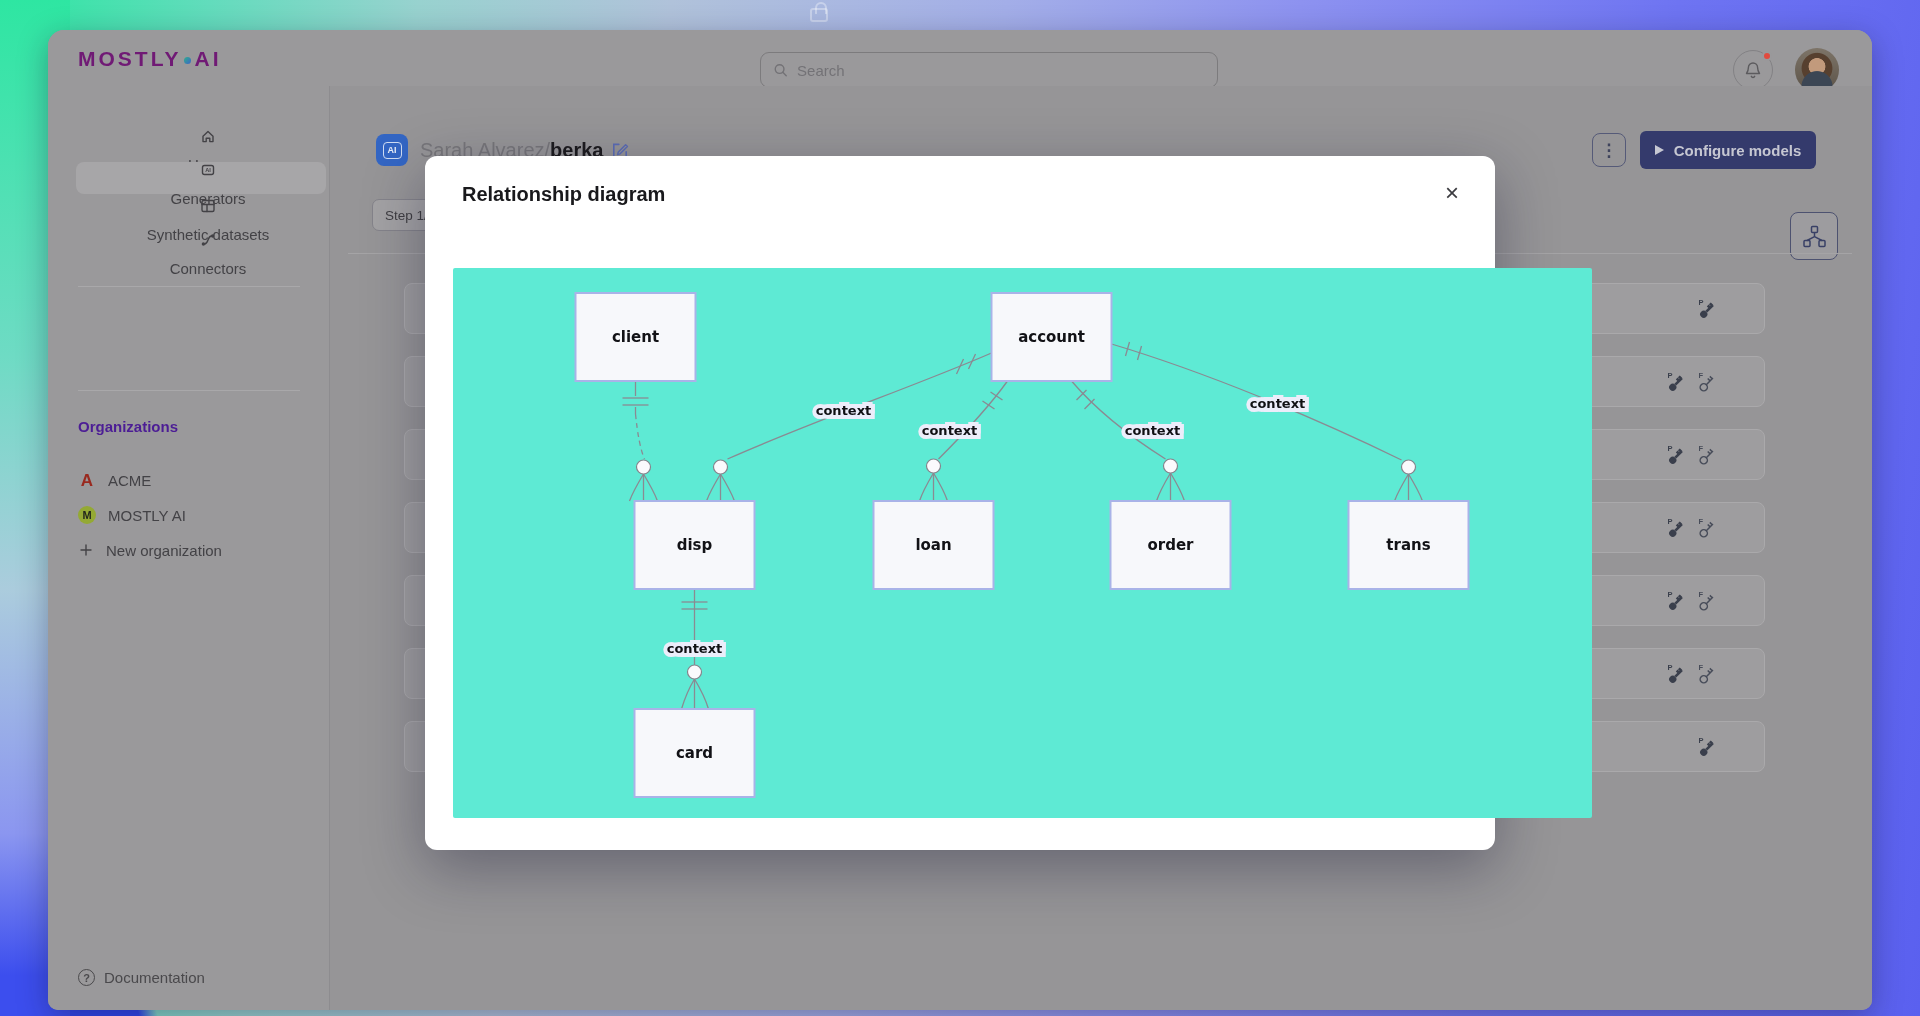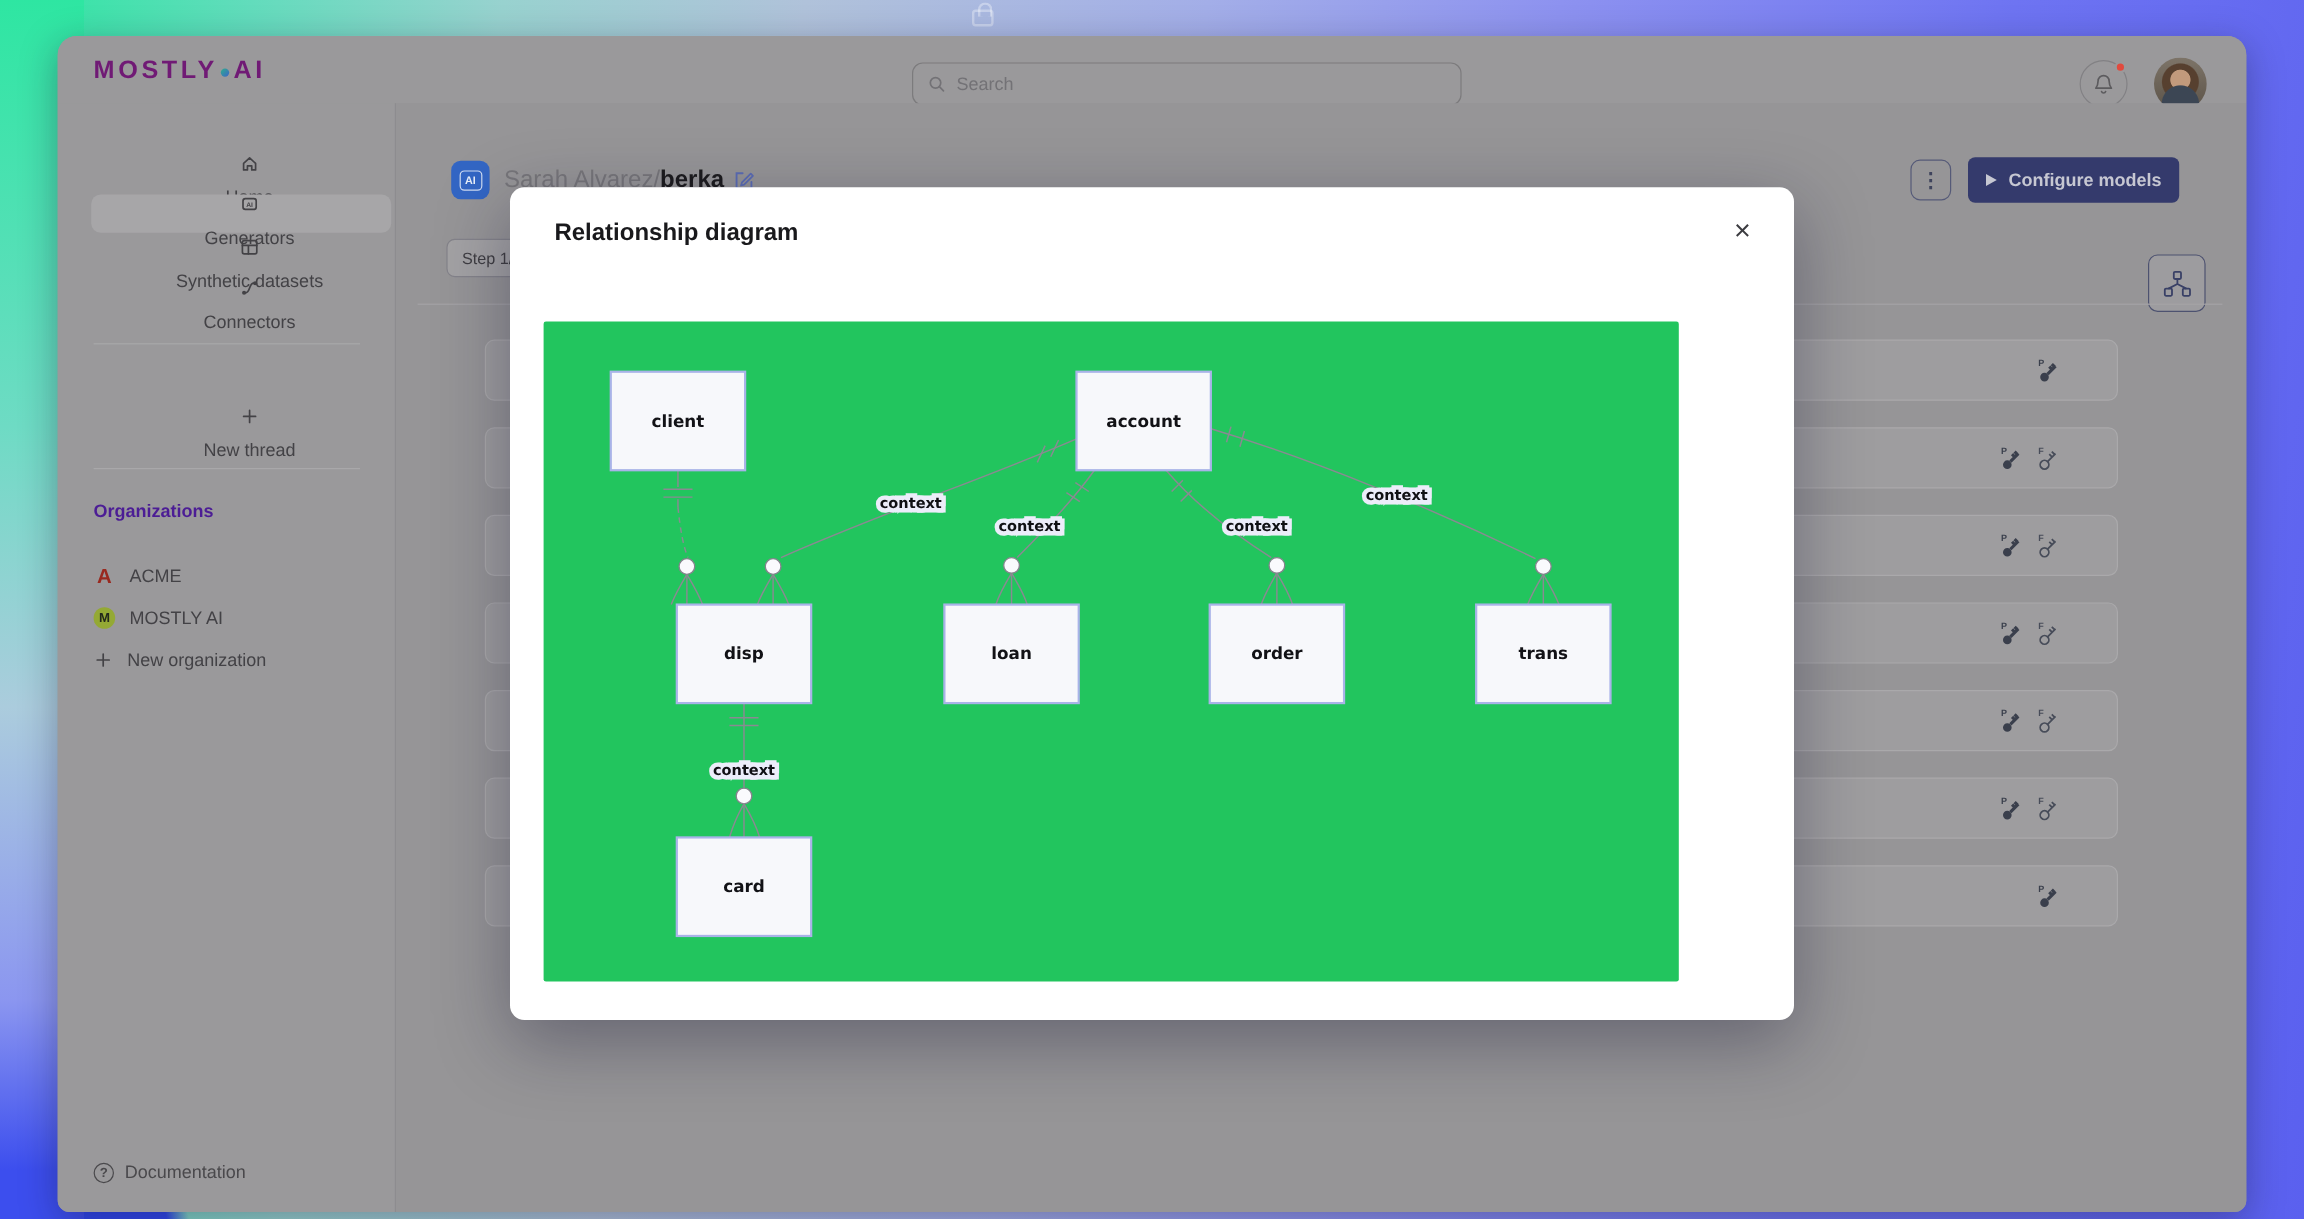--- a/index.html
+++ b/index.html
@@ -113,22 +113,22 @@
   .key.fk circle { fill:none; stroke:#474c59; stroke-width:1.5; }
   .key.fk .stem { stroke:#474c59; stroke-width:1.5; fill:none; }
   .key.fk text { fill:#474c59; }
   .icon-stroke { stroke:#434246; stroke-width:1.4; fill:none; stroke-linecap:round; stroke-linejoin:round; }
   
   .modal { position:absolute; left:425px; top:156px; width:1070px; height:694px;
     background:#ffffff; border-radius:12px; box-shadow:0 18px 60px rgba(20,20,50,.38); z-index:10; }
   .modal-title { position:absolute; left:37px; top:27px; font-size:20px; font-weight:700; color:#19191c; }
   .modal-close { position:absolute; right:28px; top:22px; width:30px; height:30px;
     font-size:24px; color:#3c3c40; display:flex; align-items:center; justify-content:center; cursor:default; }
-  .er-canvas { position:absolute; left:28px; top:112px; width:946px; height:550px;
-    background:#22c55e; border-radius:2px; }
+  .er-canvas { position:absolute; left:28px; top:112px; width:1139px; height:550px;
+    background:#5eead4; border-radius:2px; }
   .er-canvas svg { display:block; width:100%; height:100%; }
   .er-edge { stroke:#8a8a92; stroke-width:1.3; fill:none; }
   .er-circle { fill:#fafafd; stroke:#84848c; stroke-width:1.2; }
   .er-box { fill:#f7f8fb; stroke:#a9b3e8; stroke-width:2; }
   .er-entity-label { font-family:"DejaVu Sans",sans-serif; font-size:15px; font-weight:700; fill:#121216;
     text-anchor:middle; }
   .er-edge-label { font-family:"DejaVu Sans",sans-serif; font-size:13px; font-weight:600; fill:#101014;
     text-anchor:middle; stroke:#ecedfa; stroke-width:8; paint-order:stroke; }
 </style>
 </head>
@@ -185,26 +185,20 @@
       </div>
       <div class="side-item" style="top:146px">
         <svg width="16" height="16" viewBox="0 0 16 16">
           <path class="icon-stroke" d="M4.6 12c4 0 2.8-8 6.8-8"></path>
           <circle cx="3.4" cy="12" r="1.7" fill="#434246"></circle>
           <circle cx="12.6" cy="4" r="1.7" fill="#434246"></circle>
         </svg>
         <span>Connectors</span>
       </div>
       <div class="side-divider" style="top:200px"></div>
-      <div class="side-item" style="top:253px">
-        <svg width="16" height="16" viewBox="0 0 16 16">
-          <path class="icon-stroke" d="M8 3v10M3 8h10"></path>
-        </svg>
-        <span>New thread</span>
-      </div>
       <div class="side-divider" style="top:304px"></div>
       <div class="side-section" style="top:332px">Organizations</div>
       <div class="org-item" style="top:379px">
         <span class="acme-a">A</span>
         <span>ACME</span>
       </div>
       <div class="org-item" style="top:414px">
         <span class="m-circle">M</span>
         <span>MOSTLY AI</span>
       </div>

